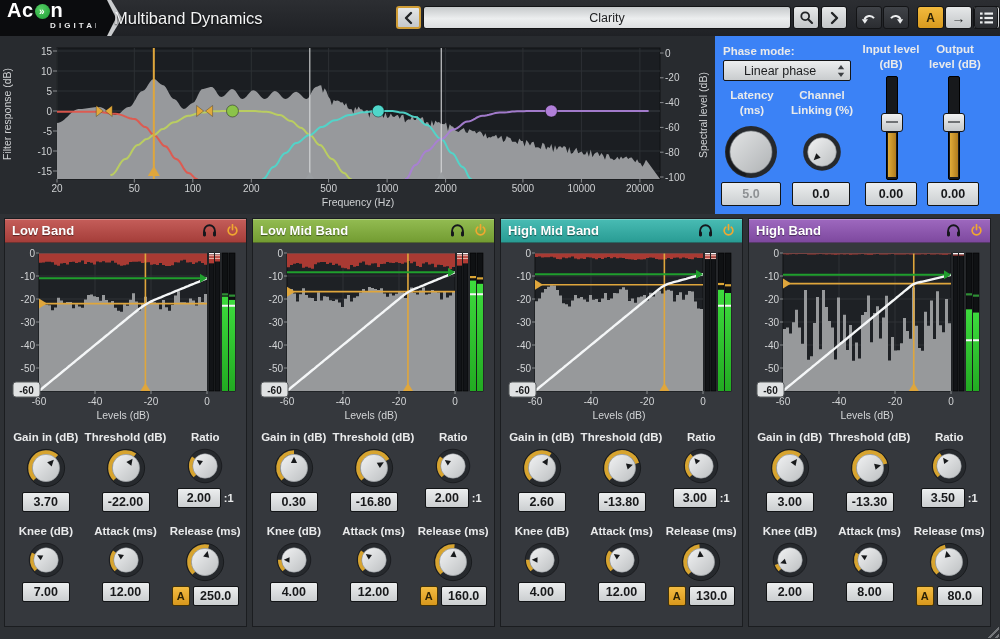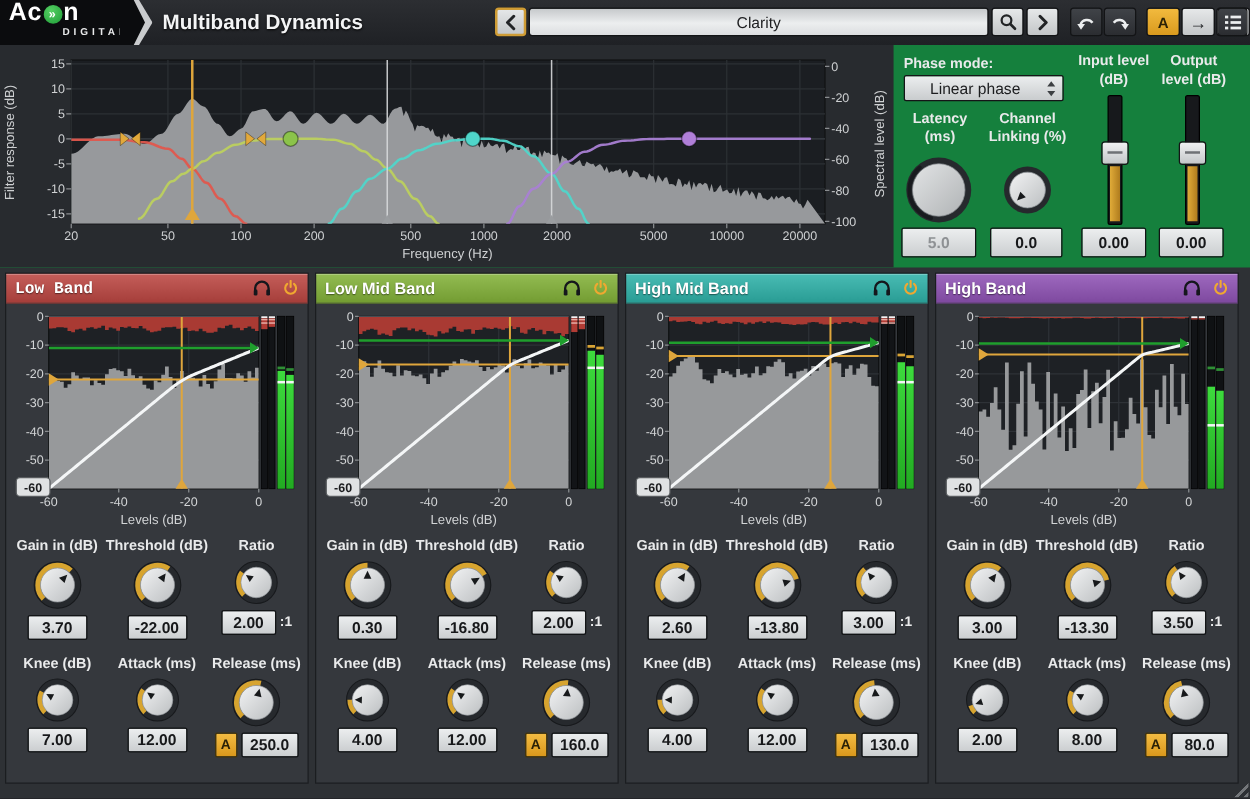--- a/index.html
+++ b/index.html
@@ -11,37 +11,37 @@
   .logo{position:absolute;left:0;top:0;width:100px;height:36px;background:#0b0c0e;padding-left:7px;box-sizing:border-box;}
   .logo-text{font-size:20px;font-weight:700;color:#fff;line-height:21px;letter-spacing:.5px;display:flex;align-items:center;}
   .logo-orb{display:inline-flex;align-items:center;justify-content:center;width:15px;height:15px;margin:2px 1px 0 1px;
             background:radial-gradient(circle at 38% 32%,#55cf63,#1d9c36);border-radius:50%;
             color:#fff;font-size:10px;font-weight:700;line-height:1;}
   .logo-sub{font-size:8px;font-weight:700;letter-spacing:3.1px;color:#e9eaeb;margin-top:0px;margin-left:43px;}
   .chev-light{position:absolute;left:98px;top:0;width:24px;height:36px;background:#caccce;
               clip-path:polygon(0 0,55% 0,100% 50%,55% 100%,0 100%);}
   .chev-dark{position:absolute;left:96px;top:0;width:20px;height:36px;background:#0b0c0e;
              clip-path:polygon(0 0,55% 0,100% 50%,55% 100%,0 100%);}
-  .app-title{position:absolute;left:130px;top:0;line-height:36px;font-size:16.5px;font-weight:700;color:#f3f4f5;
+  .app-title{position:absolute;left:114px;top:0;line-height:36px;font-size:16.5px;font-weight:400;color:#f3f4f5;
              text-shadow:0 1px 2px #000;}
   .tb-btn{position:absolute;top:6px;height:23px;box-sizing:border-box;border:1px solid #131416;border-radius:3px;
           background:linear-gradient(#e6e8e9,#c3c6c8);display:flex;align-items:center;justify-content:center;padding:0;cursor:pointer;}
   .tb-dark{background:linear-gradient(#404348,#2b2d31);}
   .preset-prev{left:396px;width:25px;outline:2px solid #cf9c35;outline-offset:-2px;}
   .preset-field{position:absolute;left:423px;top:6px;width:368px;height:23px;box-sizing:border-box;
                 background:linear-gradient(#c6c9cb,#eceeef 55%,#dcdee0);border:1px solid #131416;border-radius:3px;
                 display:flex;align-items:center;justify-content:center;font-size:12.5px;color:#1e1f21;}
   .preset-search{left:793px;width:26px;}
   .preset-next{left:821px;width:26px;}
   .undo-btn{left:856px;width:26px;}
   .redo-btn{left:883px;width:26px;}
   .ab-a{left:917px;width:27px;background:linear-gradient(#f2ba3e,#d99a1e);font-size:12px;font-weight:700;color:#2b2106;}
   .ab-arrow{left:945px;width:27px;font-size:14px;font-weight:700;color:#26282b;}
   
-  .top{position:absolute;left:0;top:36px;width:1000px;height:178px;background:#15803d;}
+  .top{position:absolute;left:0;top:36px;width:1000px;height:178px;background:#3b82f6;}
   #spectrum{position:absolute;left:0;top:0;display:block;}
   .master{position:absolute;left:715px;top:0;width:285px;height:178px;}
   .m-label{position:absolute;font-size:11.5px;font-weight:700;color:#e9eaeb;text-align:center;line-height:1.3;}
   .phase-label{left:8px;top:8px;text-align:left;}
   .dropdown{position:absolute;left:8px;top:24px;width:128px;height:21px;box-sizing:border-box;
             background:linear-gradient(#eceeef,#c9ccce);border:1px solid #141517;border-radius:2px;
             display:flex;align-items:center;cursor:pointer;}
   .dd-text{flex:1;padding-left:20px;font-size:12.5px;color:#1c1d1f;}
   .dd-arrows{margin-right:5px;}
   .lat-label{left:6px;top:52px;width:62px;}
@@ -307,21 +307,21 @@
         <div class="fader-fill"></div>
         <div class="fader-handle"></div>
       </div>
       <div class="vbox m-vbox in-box">0.00</div>
       <div class="vbox m-vbox out-box">0.00</div>
     </div>
   </div>
 
   <div class="bands" id="bands">
   <div class="band">
-    <div class="band-header" style="background: linear-gradient(rgb(197, 94, 90), rgb(165, 62, 58)); font-family: Liberation Mono, monospace;">
+    <div class="band-header" style="background: linear-gradient(rgb(197, 94, 90), rgb(165, 62, 58));">
       <span class="band-title">Low Band</span>
       <span class="hp-icon">
         <svg width="15" height="13" viewBox="0 0 16 14">
               <path d="M2.2 10 V7.2 a5.8 5.8 0 0 1 11.6 0 V10" fill="none" stroke="#15171c" stroke-width="2"></path>
               <rect x="1" y="8.2" width="3.2" height="5.2" rx="1.2" fill="#15171c"></rect>
               <rect x="11.8" y="8.2" width="3.2" height="5.2" rx="1.2" fill="#15171c"></rect>
             </svg>
       </span>
       <span class="pw-icon">
         <svg width="13" height="13" viewBox="0 0 14 14">

